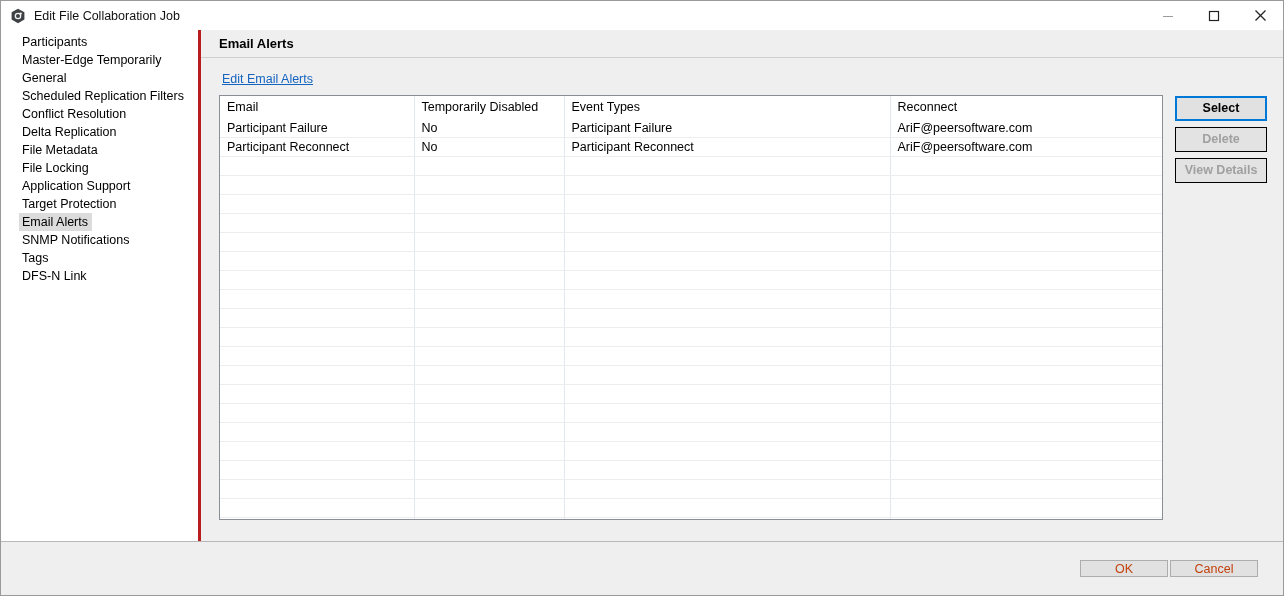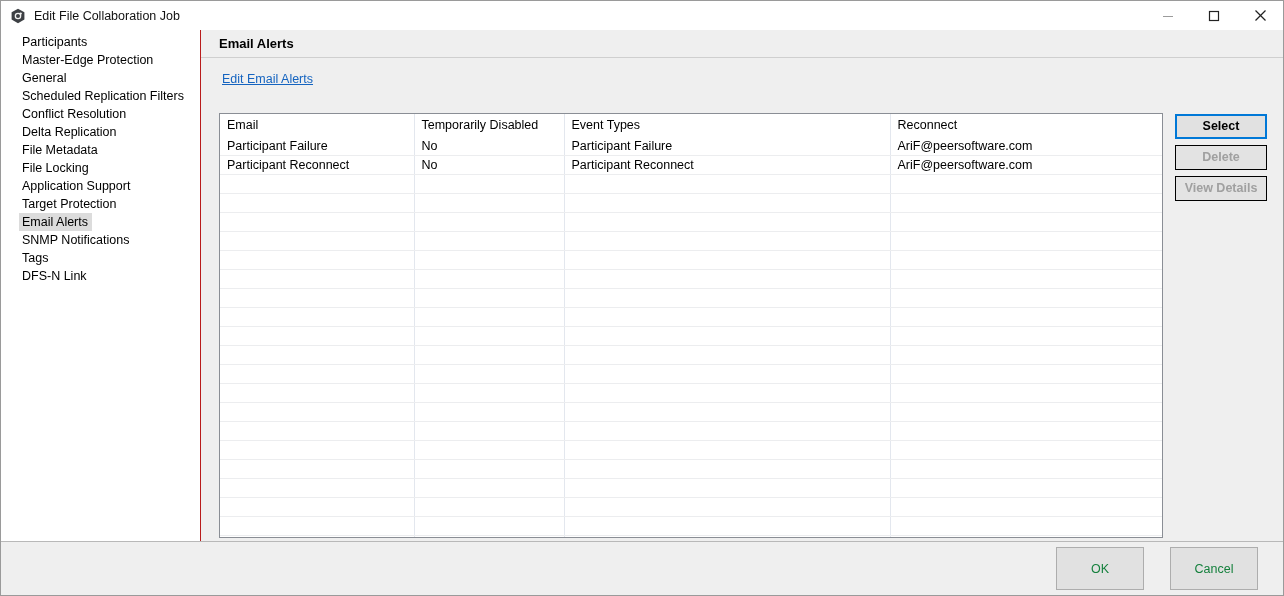--- a/index.html
+++ b/index.html
@@ -75,21 +75,21 @@
     position: relative;
     background: #efefef;
     min-height: 0;
   }
 
   
   #sidebar {
     width: 200px;
     min-width: 200px;
     background: #ffffff;
-    border-right: 1px solid #b91c1c;
+    border-right: 3px solid #b91c1c;
     padding-top: 3px;
     box-sizing: border-box;
     overflow: hidden;
   }
   .nav-item {
     height: 18px;
     line-height: 18px;
     padding-left: 21px;
     font-size: 12.5px;
     color: #000000;
@@ -132,21 +132,21 @@
   #pane-body {
     flex: 1 1 auto;
     position: relative;
     padding: 0 16px 0 18px;
     box-sizing: border-box;
     min-height: 0;
   }
 
   #edit-link-row {
     padding-top: 14px;
-    padding-bottom: 27px;
+    padding-bottom: 9px;
     padding-left: 3px;
   }
   #edit-link {
     font-size: 12.5px;
     color: #1564c0;
     text-decoration: underline;
     cursor: pointer;
   }
 
   
@@ -238,27 +238,27 @@
     background: #efefef;
     border-top: 1px solid #b8b8b8;
     display: flex;
     align-items: center;
     justify-content: flex-end;
     padding-right: 25px;
     box-sizing: border-box;
   }
   .footer-btn {
     width: 88px;
-    height: 43px;
-    margin-left: 26px;
+    height: 17px;
+    margin-left: 2px;
     font-family: "Liberation Sans", sans-serif;
     font-size: 12.5px;
     background: #e1e1e1;
     border: 1px solid #adadad;
-    color: #15803d;
+    color: #c2410c;
     padding: 0;
     cursor: pointer;
     box-sizing: border-box;
   }
 </style>
 </head>
 <body>
 
 <div id="window">
 
@@ -290,21 +290,21 @@
             <line x1="11.5" y1="1.5" x2="1.5" y2="11.5" stroke="#222222" stroke-width="1.2"></line>
           </svg>
       </button>
     </div>
   </div>
 
   <div id="body-area">
 
     <div id="sidebar">
         <div class="nav-item"><span>Participants</span></div>
-        <div class="nav-item"><span>Master-Edge Protection</span></div>
+        <div class="nav-item"><span>Master-Edge Temporarily</span></div>
         <div class="nav-item"><span>General</span></div>
         <div class="nav-item"><span>Scheduled Replication Filters</span></div>
         <div class="nav-item"><span>Conflict Resolution</span></div>
         <div class="nav-item"><span>Delta Replication</span></div>
         <div class="nav-item"><span>File Metadata</span></div>
         <div class="nav-item"><span>File Locking</span></div>
         <div class="nav-item"><span>Application Support</span></div>
         <div class="nav-item"><span>Target Protection</span></div>
         <div class="nav-item selected"><span>Email Alerts</span></div>
         <div class="nav-item"><span>SNMP Notifications</span></div>

